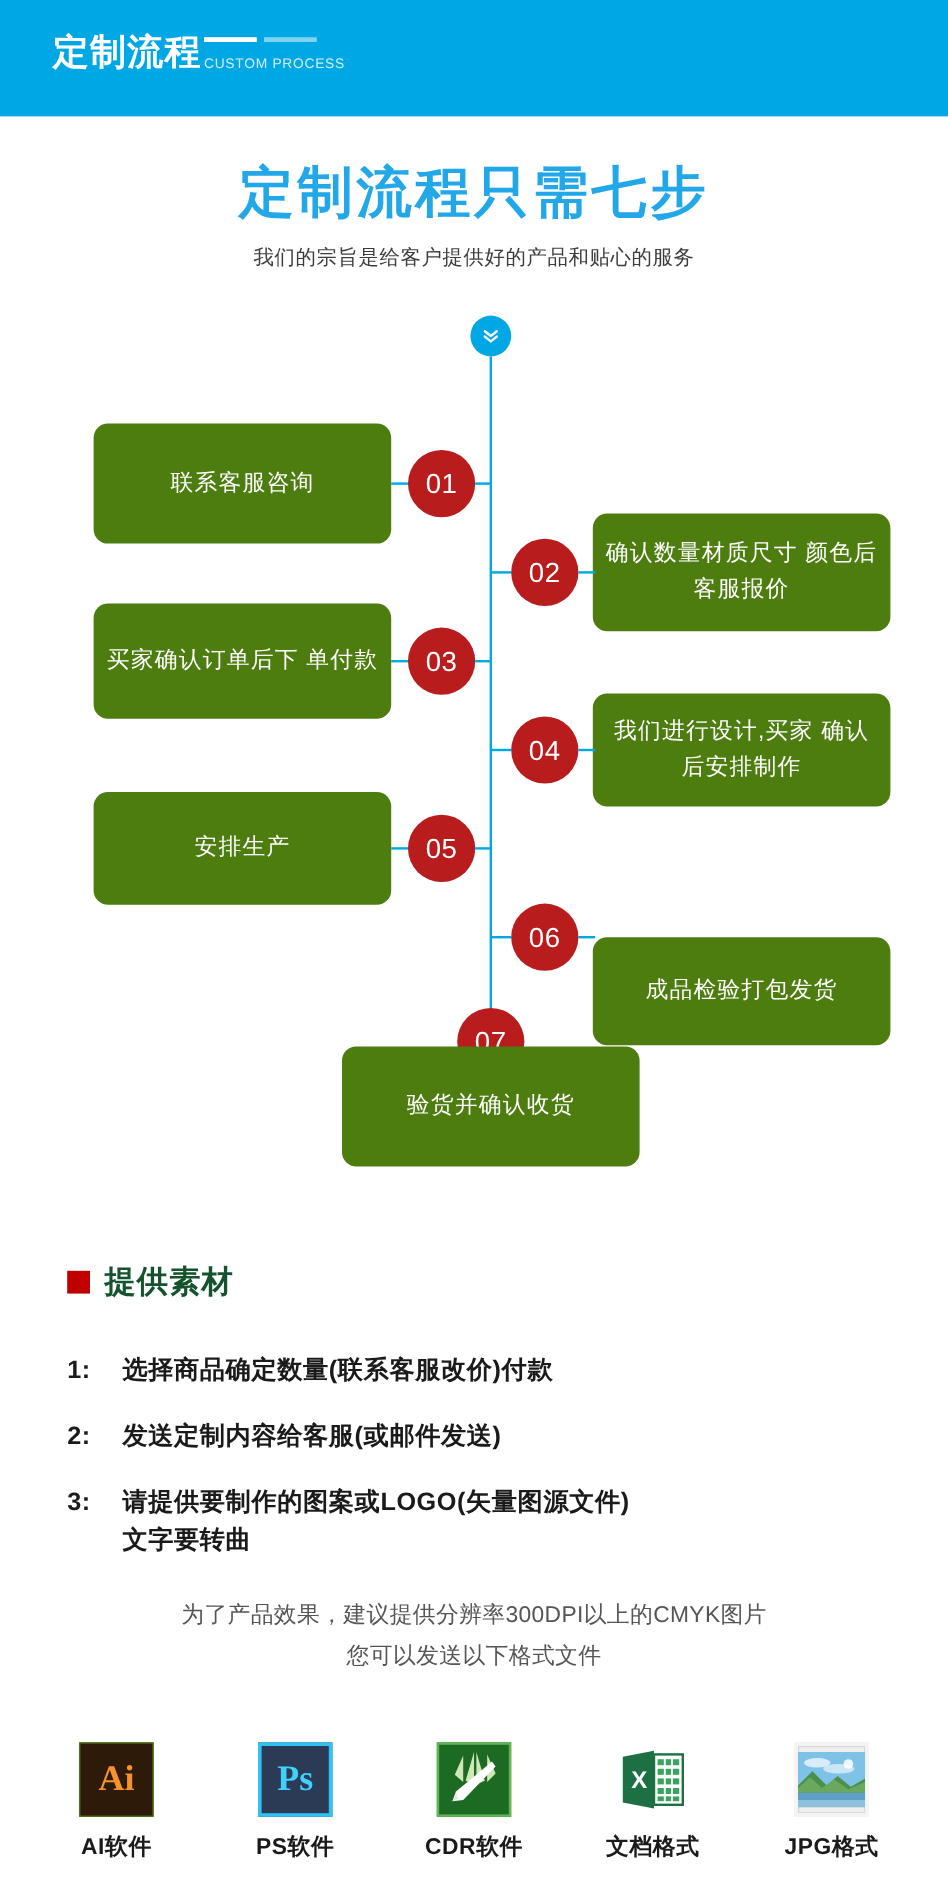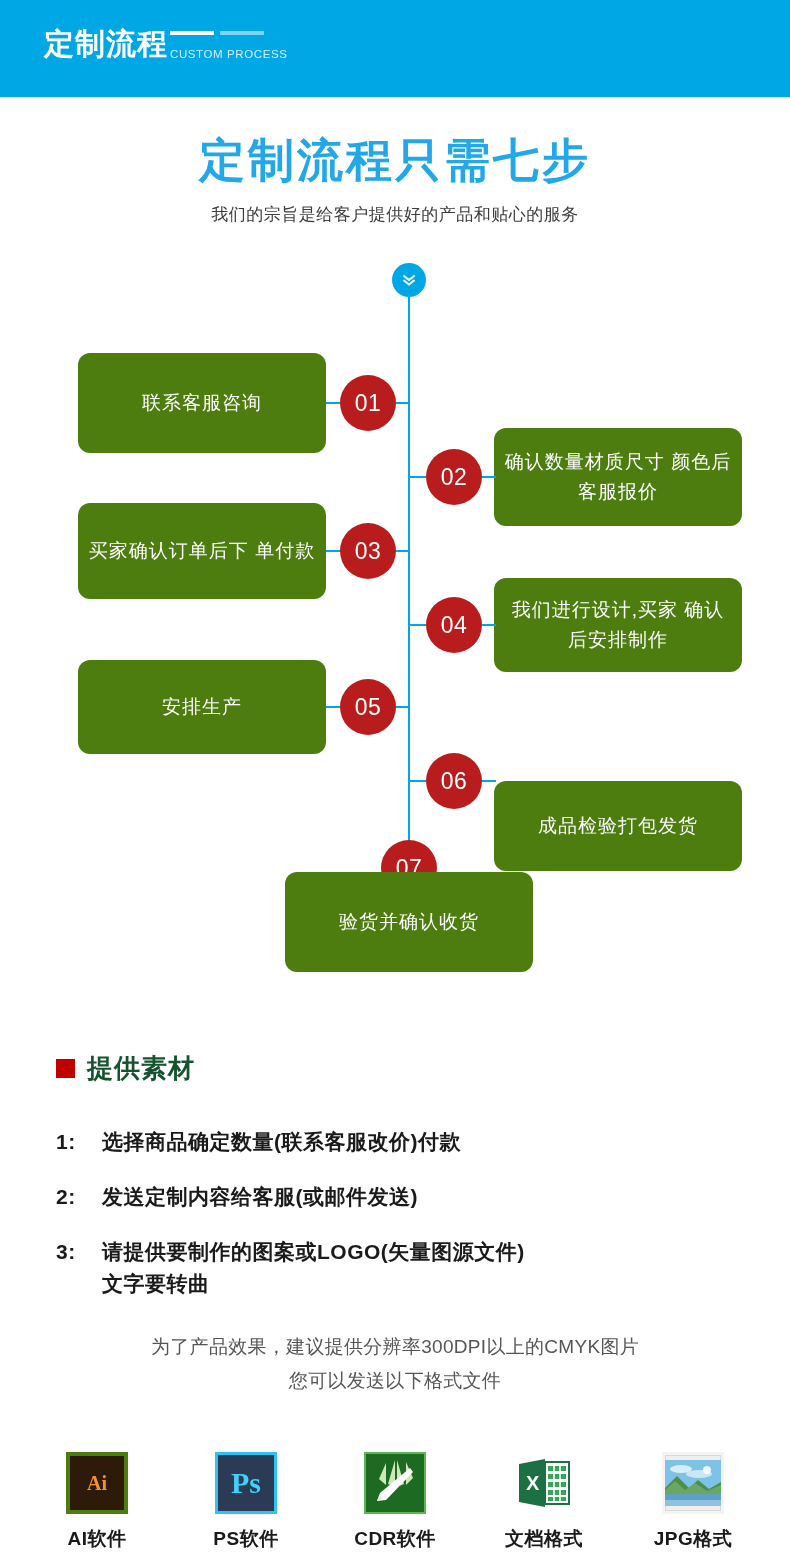--- a/index.html
+++ b/index.html
@@ -188,23 +188,23 @@
   }
   .fmt-label {
     font-size: 19px;
     font-weight: bold;
     color: #1a1a1a;
     letter-spacing: 0.5px;
     white-space: nowrap;
   }
   .ico-ai {
     background: #2d1a08;
-    border: 4px solid #4d7c0f;
+    border: 1px solid #4d7c0f;
     color: #f5922c;
-    font-size: 20px;
+    font-size: 30px;
     font-weight: bold;
     font-family: "Liberation Serif", serif;
   }
   .ico-ps {
     background: #2b3a55;
     border: 3px solid #2fc3f5;
     color: #3fd0fb;
     font-size: 30px;
     font-weight: bold;
     font-family: "Liberation Serif", serif;

